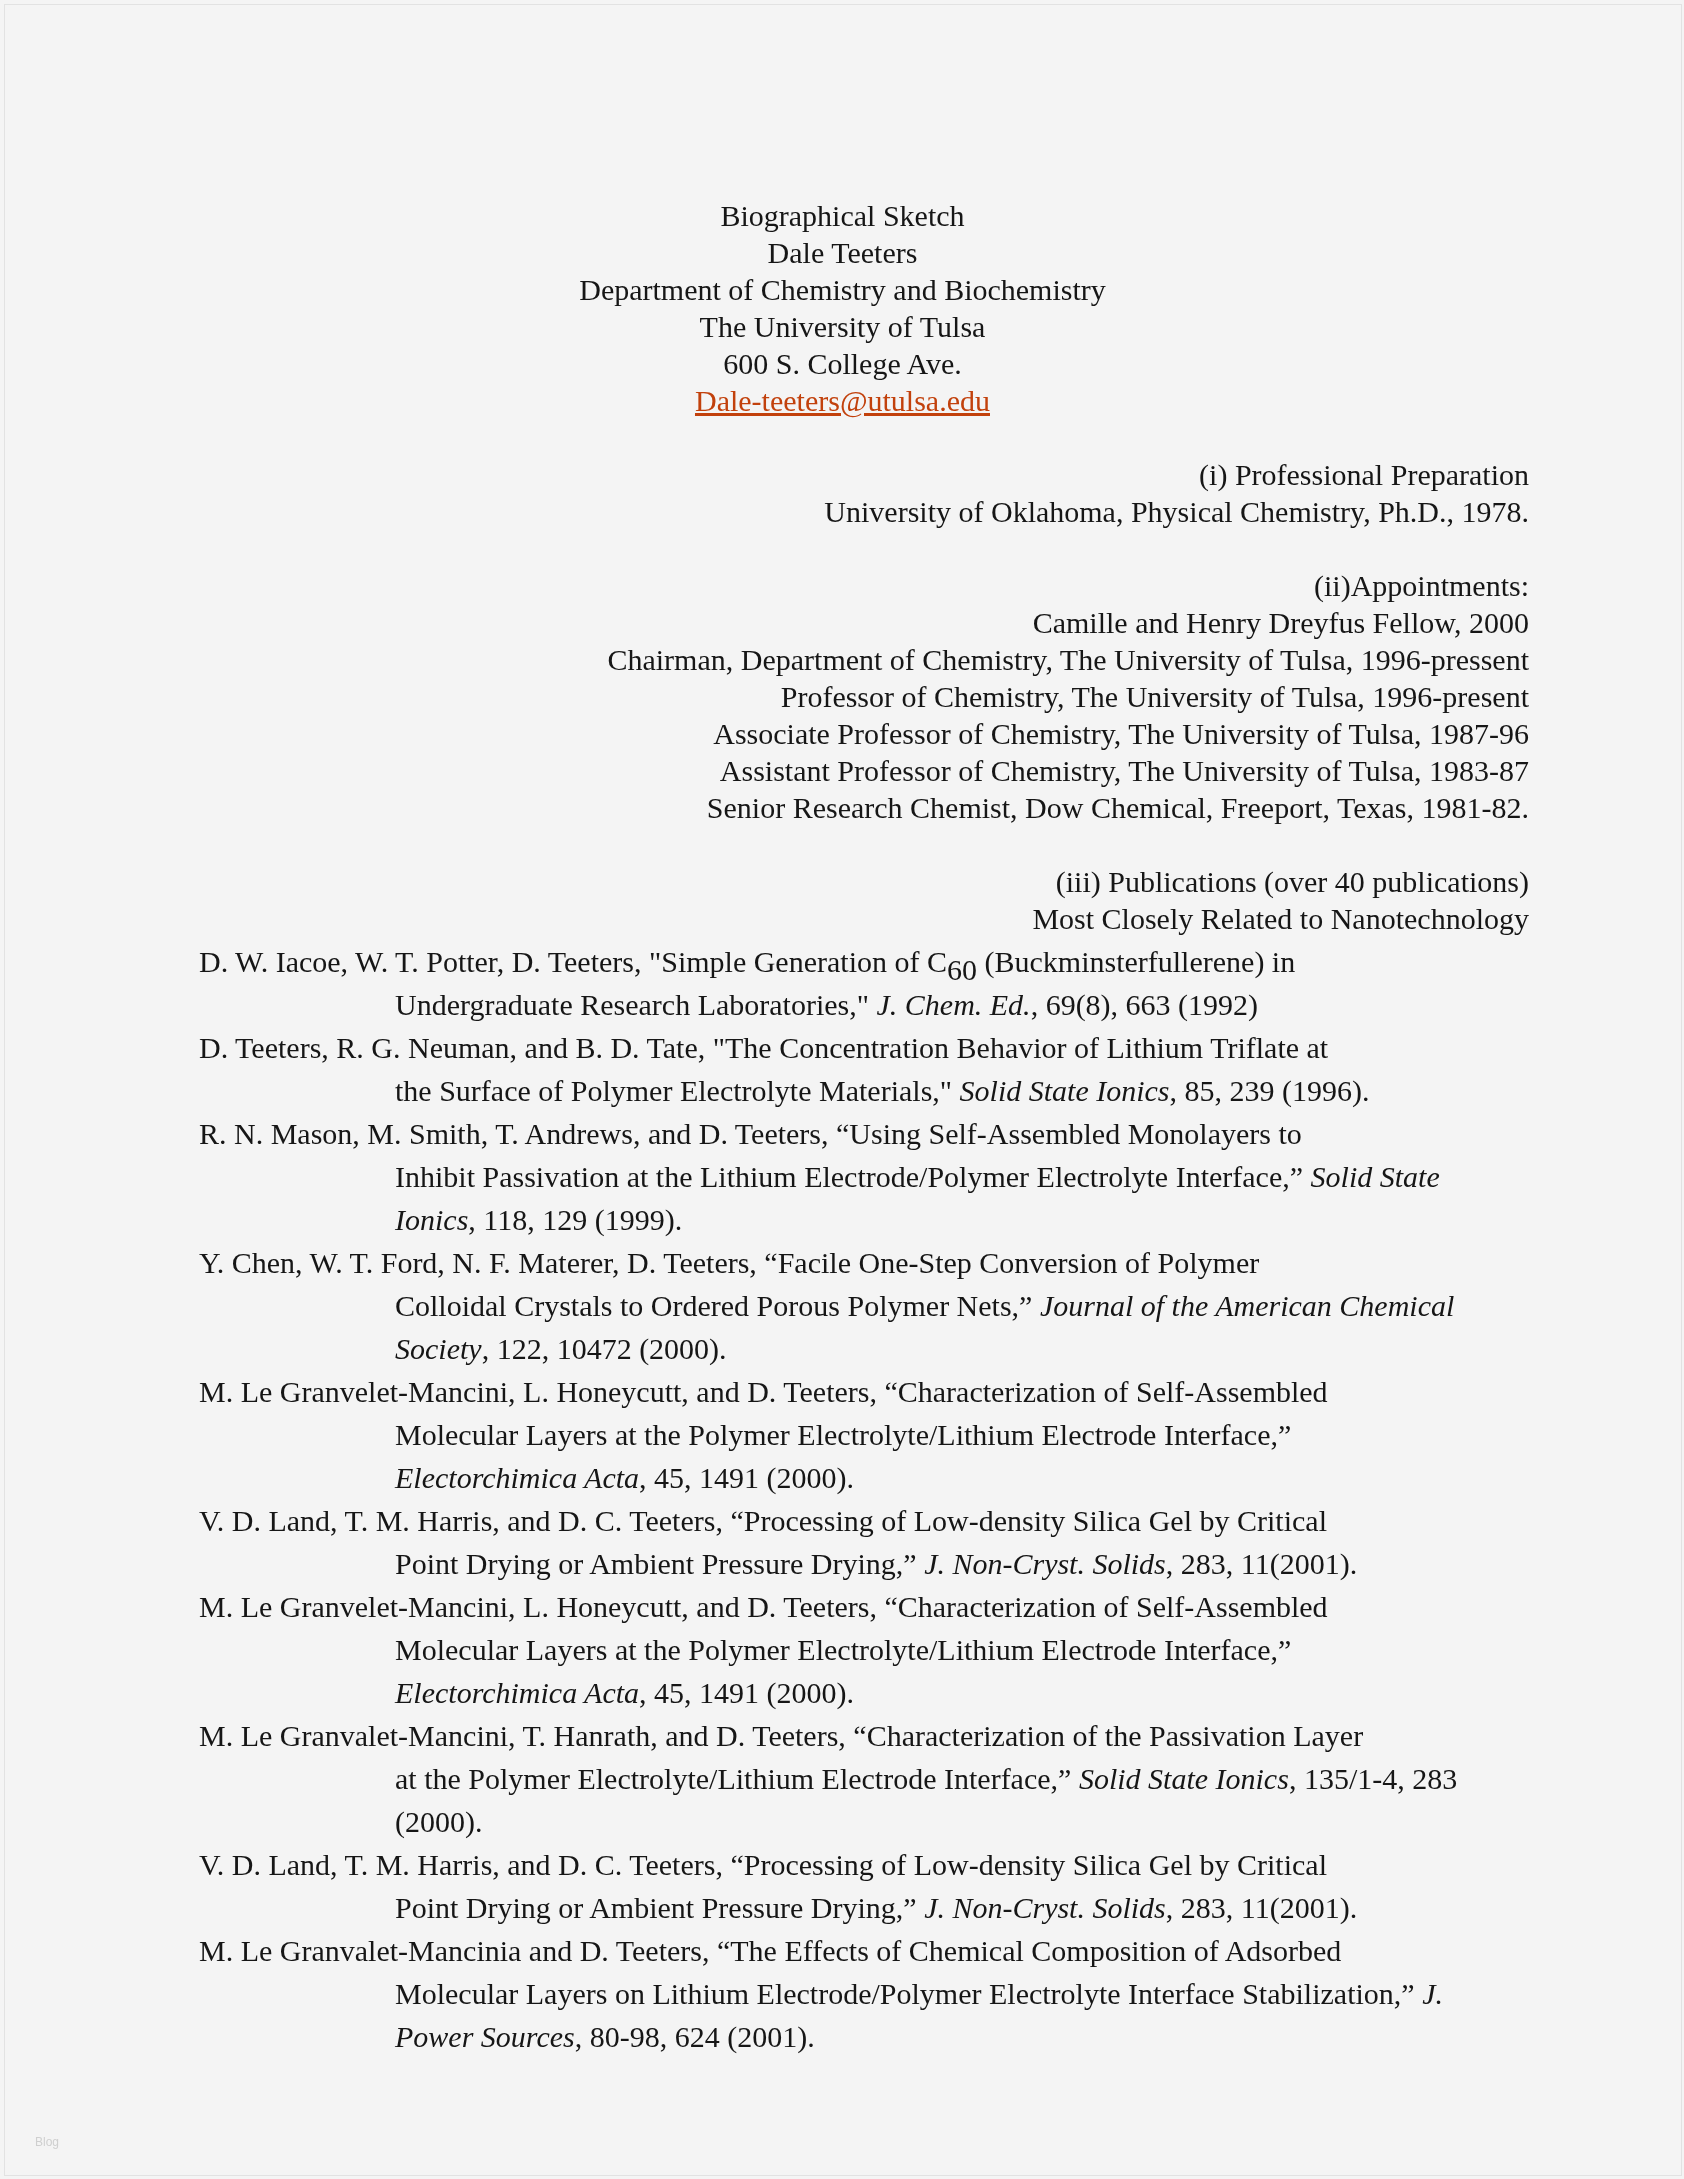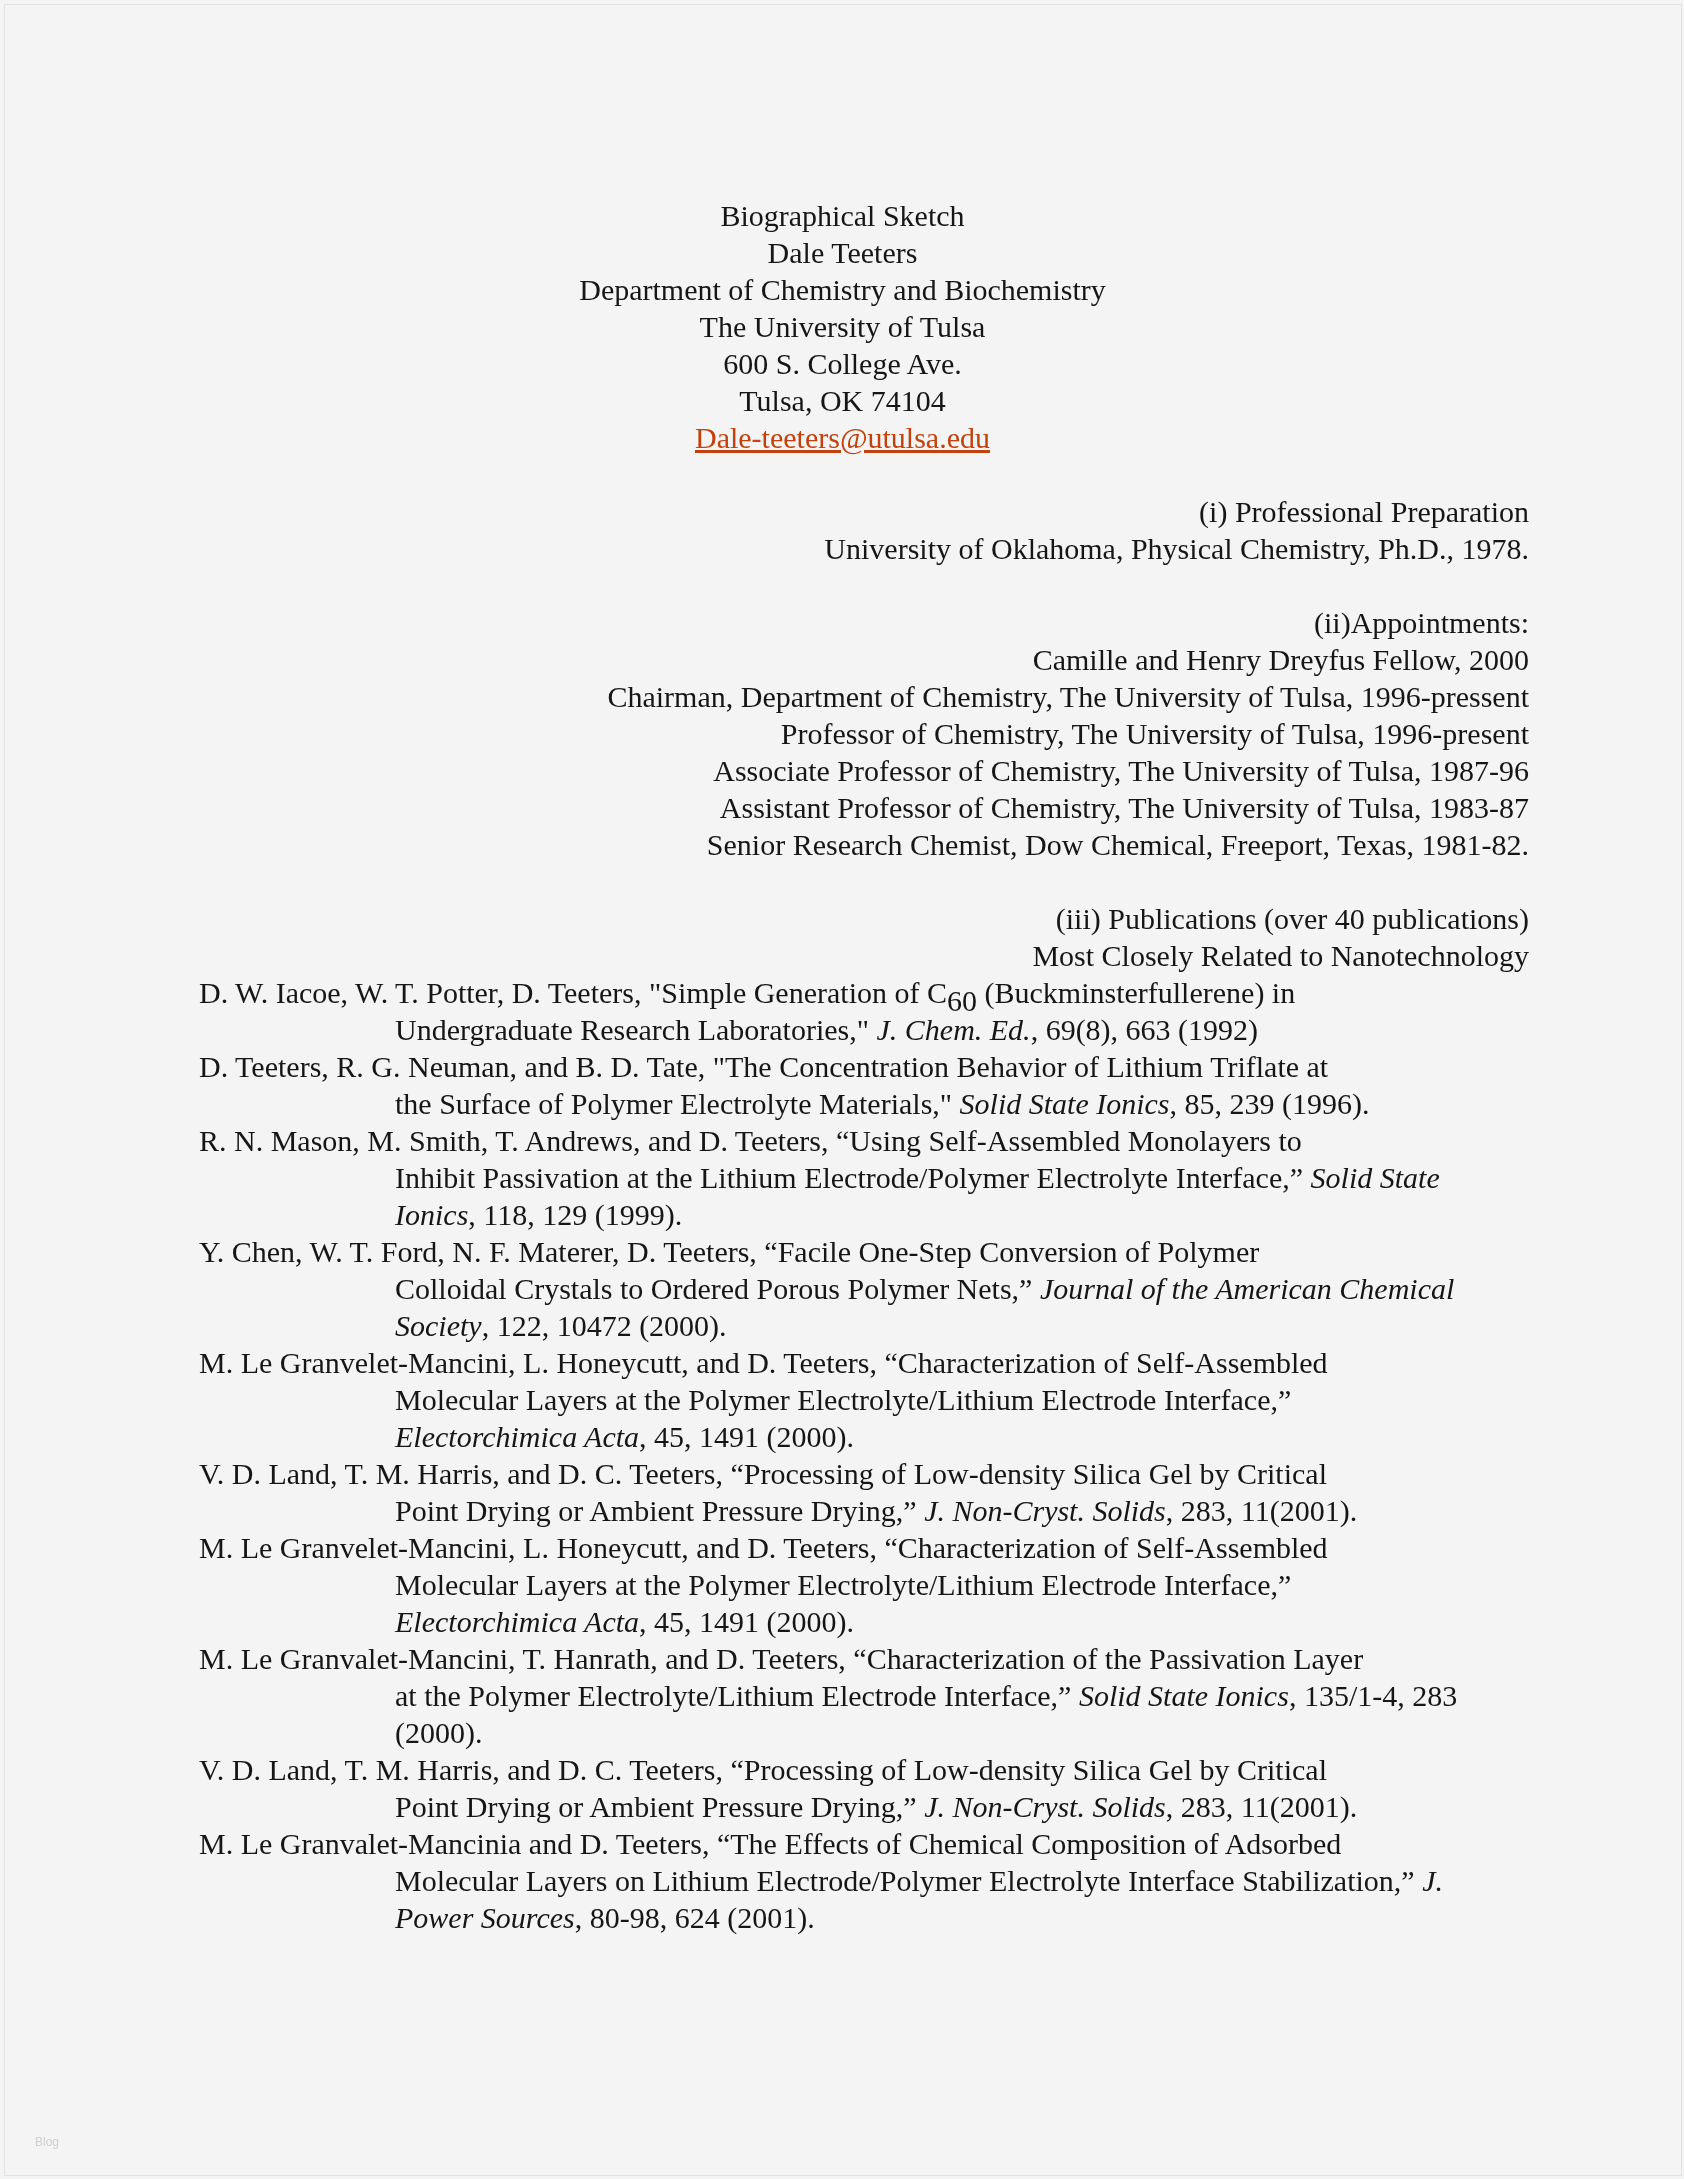--- a/index.html
+++ b/index.html
@@ -9,38 +9,37 @@
   }
   .frame { position:absolute; left:3.5px; top:3.5px; right:3.5px; bottom:3.5px; border:0.9px solid #e2e2e2; pointer-events:none; }
   .page { position:absolute; left:199px; top:197px; width:1330px; font-size:30px; line-height:37px; }
   .center { text-align:center; width:1287px; margin-left:0; }
   .b { font-weight:normal; }
   .i { font-style:italic; }
   .link { color:#c2410c; text-decoration:underline; }
   .gap { height:37px; }
   .line { white-space:nowrap;text-align:right; }
   .pub { padding-left:98px; text-indent:-98px; }
-  .pub .ln { display:block; white-space:nowrap; }
+  .pub .ln { display:block; white-space:nowrap;margin-top:6px; }
   sub { font-size:30px; vertical-align:-8px; line-height:0; }
   .watermark { position:absolute; left:35px; top:2135px; font-family:"Liberation Sans",sans-serif; font-size:12px; color:#cfcfcf; }
 </style>
 </head>
 <body>
 
 <div class="frame"></div>
 
 <div class="page">
 
   <div class="center">
     <div class="b">Biographical Sketch</div>
     <div>Dale Teeters</div>
     <div>Department of Chemistry and Biochemistry</div>
     <div>The University of Tulsa</div>
     <div>600 S. College Ave.</div>
-    <div>Tulsa, OK  74104</div>
     <div><span class="link">Dale-teeters@utulsa.edu</span></div>
   </div>
 
   <div class="gap"></div>
 
   <div>
     <div class="b line">(i) Professional Preparation</div>
     <div class="line">University of Oklahoma, Physical Chemistry, Ph.D., 1978.</div>
   </div>
 

